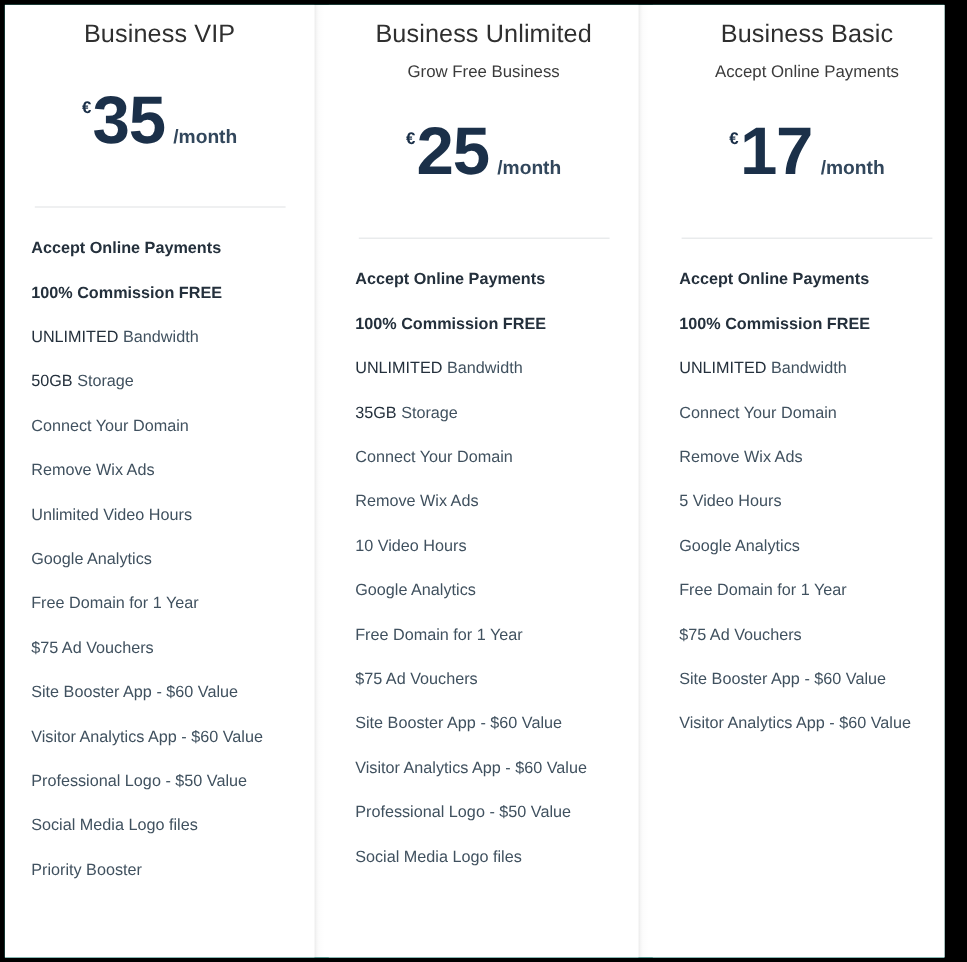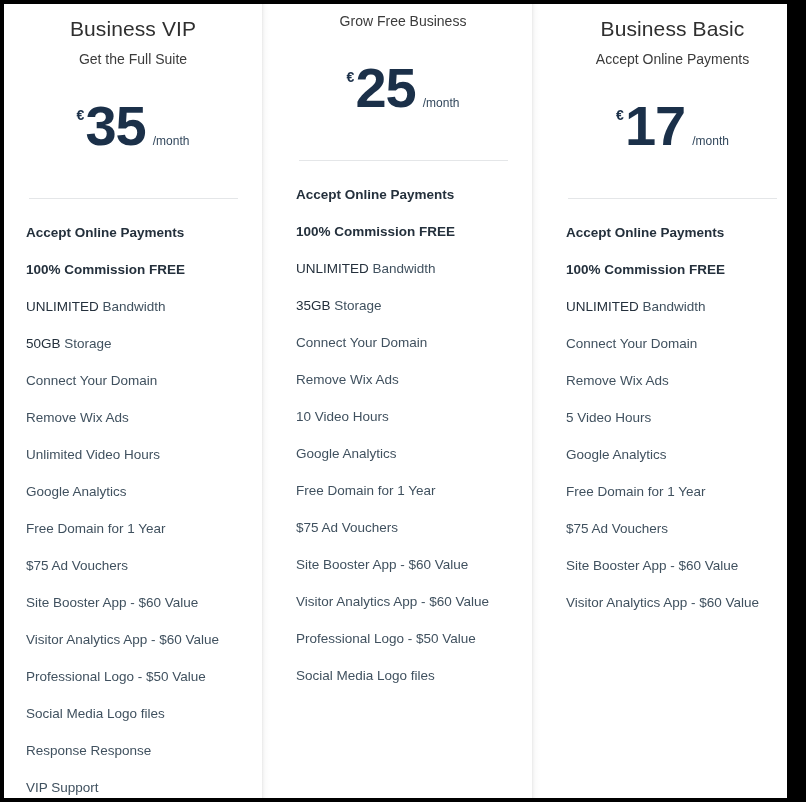--- a/index.html
+++ b/index.html
@@ -113,23 +113,23 @@
   .amount {
     font-size: 56px;
     line-height: 56px;
     font-weight: 700;
     letter-spacing: -1px;
     color: #1b3049;
     text-align: right;
   }
 
   .period {
-    font-size: 12px;
+    font-size: 16px;
     line-height: 16px;
-    font-weight: 400;
+    font-weight: 700;
     position: relative;
     top: -5px;
     margin-left: 7px;
     color: #32475c;
   }
 
   .divider {
     margin: 0 auto;
     margin-top: 44px;
     width: 209px;
@@ -163,21 +163,20 @@
 </style>
 </head>
 <body>
 
 <div class="page-frame">
   <div class="plans-row">
 
     <div class="plan-card col1">
       <div class="plan-inner">
         <div class="plan-title">Business VIP</div>
-        <div class="plan-subtitle">Get the Full Suite</div>
         <div class="price-block">
           <span class="currency">€</span>
           <span class="amount">35</span>
           <span class="period">/month</span>
         </div>
         <div class="divider"></div>
         <ul class="feature-list">
             <li class="feature-item bold">Accept Online Payments</li>
             <li class="feature-item bold">100% Commission FREE</li>
             <li class="feature-item"><b>UNLIMITED</b> Bandwidth</li>
@@ -185,30 +184,30 @@
             <li class="feature-item">Connect Your Domain</li>
             <li class="feature-item">Remove Wix Ads</li>
             <li class="feature-item">Unlimited Video Hours</li>
             <li class="feature-item">Google Analytics</li>
             <li class="feature-item">Free Domain for 1 Year</li>
             <li class="feature-item">$75 Ad Vouchers</li>
             <li class="feature-item">Site Booster App - $60 Value</li>
             <li class="feature-item">Visitor Analytics App - $60 Value</li>
             <li class="feature-item">Professional Logo - $50 Value</li>
             <li class="feature-item">Social Media Logo files</li>
-            <li class="feature-item">Response Response</li>
-            <li class="feature-item">VIP Support</li>
+            <li class="feature-item">Priority Booster</li>
           </ul>
       </div>
     </div>
 
     <div class="card-gap gap1"></div>
 
     <div class="plan-card col2">
       <div class="plan-inner">
+        <div class="plan-title">Business Unlimited</div>
         <div class="plan-subtitle">Grow Free Business</div>
         <div class="price-block">
           <span class="currency">€</span>
           <span class="amount">25</span>
           <span class="period">/month</span>
         </div>
         <div class="divider"></div>
         <ul class="feature-list">
             <li class="feature-item bold">Accept Online Payments</li>
             <li class="feature-item bold">100% Commission FREE</li>

